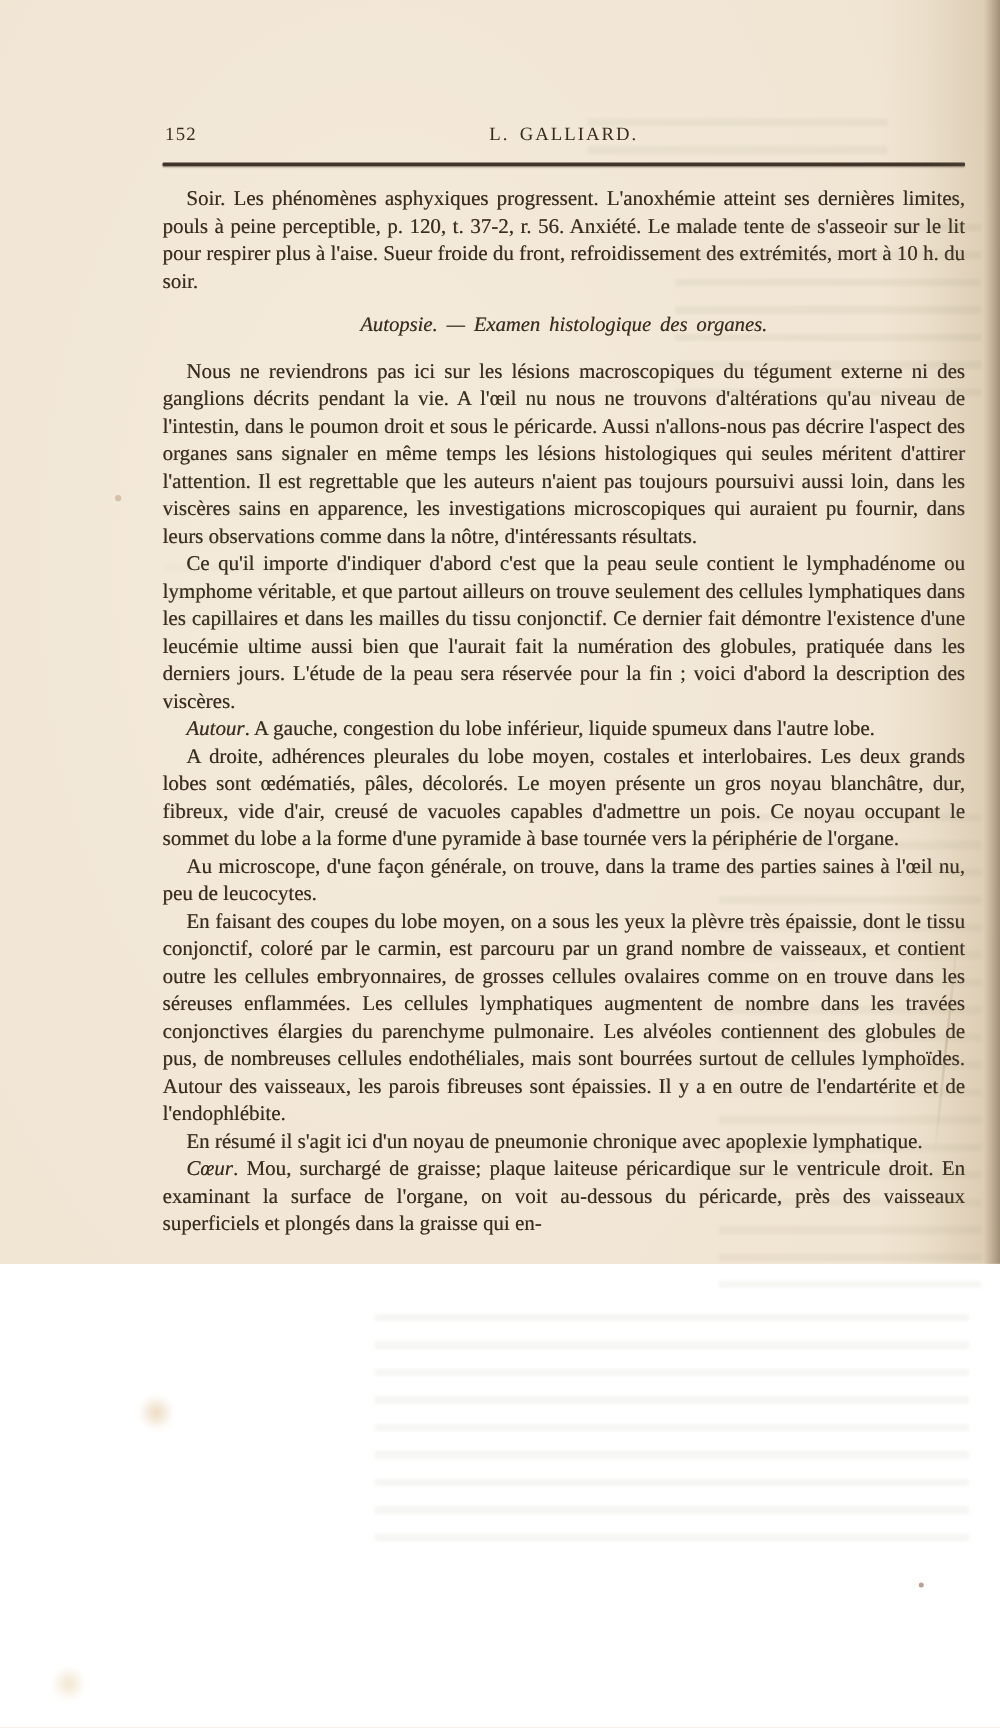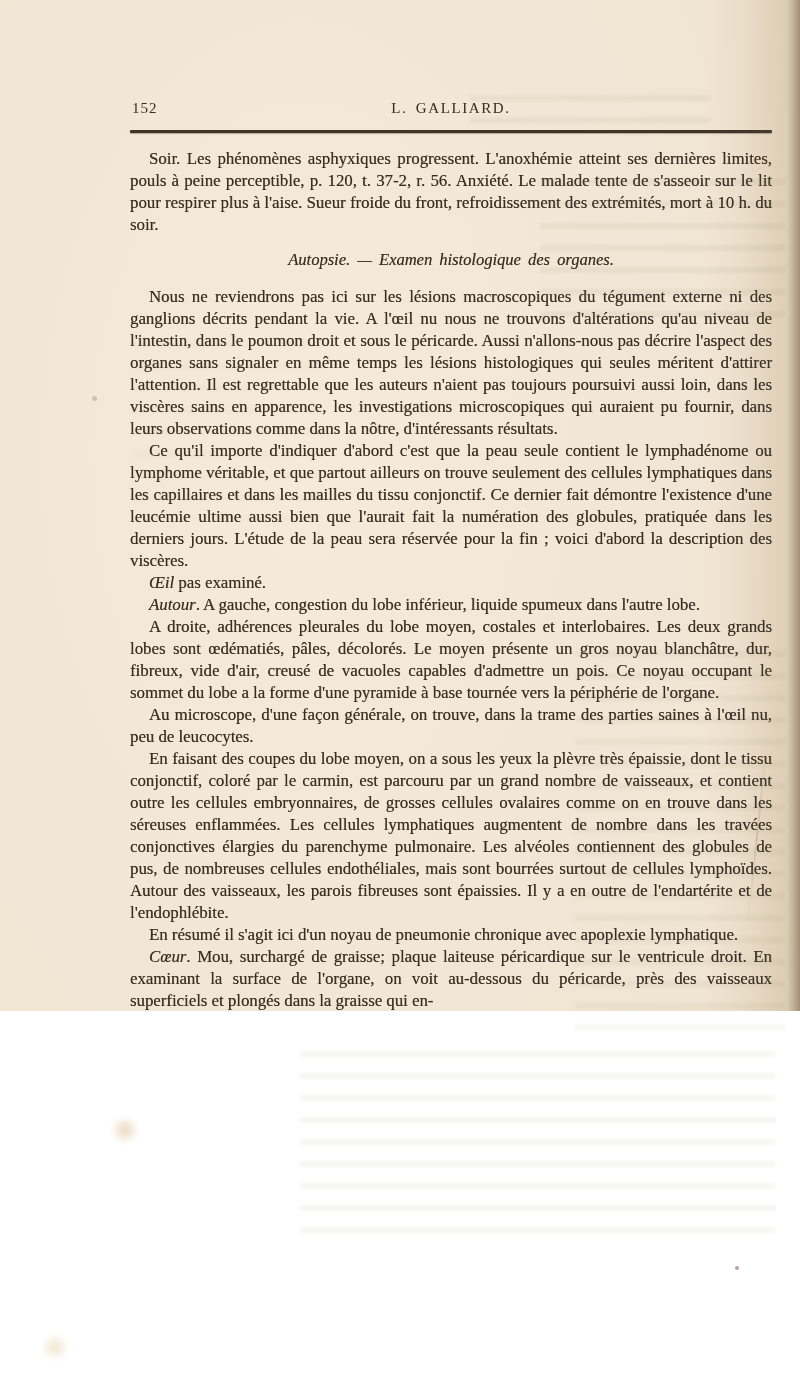--- a/index.html
+++ b/index.html
@@ -149,21 +149,20 @@
     <header class="page-header">
       <span class="pagenum">152</span>
       <span class="running">L. GALLIARD.</span>
     </header>
     <div class="rule"></div>
     <main class="text-block" id="content">
         <p class="body-para"><span>Soir. Les phénomènes asphyxiques progressent. L'anoxhémie atteint ses dernières limites, pouls à peine perceptible, p. 120, t. 37-2, r. 56. Anxiété. Le malade tente de s'asseoir sur le lit pour respirer plus à l'aise. Sueur froide du front, refroidissement des extrémités, mort à 10 h. du soir.</span></p>
         <p class="heading"><i>Autopsie. — Examen histologique des organes.</i></p>
         <p class="body-para"><span>Nous ne reviendrons pas ici sur les lésions macroscopiques du tégument externe ni des ganglions décrits pendant la vie. A l'œil nu nous ne trouvons d'altérations qu'au niveau de l'intestin, dans le poumon droit et sous le péricarde. Aussi n'allons-nous pas décrire l'aspect des organes sans signaler en même temps les lésions histologiques qui seules méritent d'attirer l'attention. Il est regrettable que les auteurs n'aient pas toujours poursuivi aussi loin, dans les viscères sains en apparence, les investigations microscopiques qui auraient pu fournir, dans leurs observations comme dans la nôtre, d'intéressants résultats.</span></p>
         <p class="body-para"><span>Ce qu'il importe d'indiquer d'abord c'est que la peau seule contient le lymphadénome ou lymphome véritable, et que partout ailleurs on trouve seulement des cellules lymphatiques dans les capillaires et dans les mailles du tissu conjonctif. Ce dernier fait démontre l'existence d'une leucémie ultime aussi bien que l'aurait fait la numération des globules, pratiquée dans les derniers jours. L'étude de la peau sera réservée pour la fin ; voici d'abord la description des viscères.</span></p>
-        <p class="body-para"><i>Œil</i><span> pas examiné.</span></p>
         <p class="body-para"><i>Autour</i><span>. A gauche, congestion du lobe inférieur, liquide spumeux dans l'autre lobe.</span></p>
         <p class="body-para"><span>A droite, adhérences pleurales du lobe moyen, costales et interlobaires. Les deux grands lobes sont œdématiés, pâles, décolorés. Le moyen présente un gros noyau blanchâtre, dur, fibreux, vide d'air, creusé de vacuoles capables d'admettre un pois. Ce noyau occupant le sommet du lobe a la forme d'une pyramide à base tournée vers la périphérie de l'organe.</span></p>
         <p class="body-para"><span>Au microscope, d'une façon générale, on trouve, dans la trame des parties saines à l'œil nu, peu de leucocytes.</span></p>
         <p class="body-para"><span>En faisant des coupes du lobe moyen, on a sous les yeux la plèvre très épaissie, dont le tissu conjonctif, coloré par le carmin, est parcouru par un grand nombre de vaisseaux, et contient outre les cellules embryonnaires, de grosses cellules ovalaires comme on en trouve dans les séreuses enflammées. Les cellules lymphatiques augmentent de nombre dans les travées conjonctives élargies du parenchyme pulmonaire. Les alvéoles contiennent des globules de pus, de nombreuses cellules endothéliales, mais sont bourrées surtout de cellules lymphoïdes. Autour des vaisseaux, les parois fibreuses sont épaissies. Il y a en outre de l'endartérite et de l'endophlébite.</span></p>
         <p class="body-para"><span>En résumé il s'agit ici d'un noyau de pneumonie chronique avec apoplexie lymphatique.</span></p>
         <p class="body-para"><i>Cœur</i><span>. Mou, surchargé de graisse; plaque laiteuse péricardique sur le ventricule droit. En examinant la surface de l'organe, on voit au-dessous du péricarde, près des vaisseaux superficiels et plongés dans la graisse qui en-</span></p>
       </main>
   </div>
 
   <div class="ghost g1"></div>

